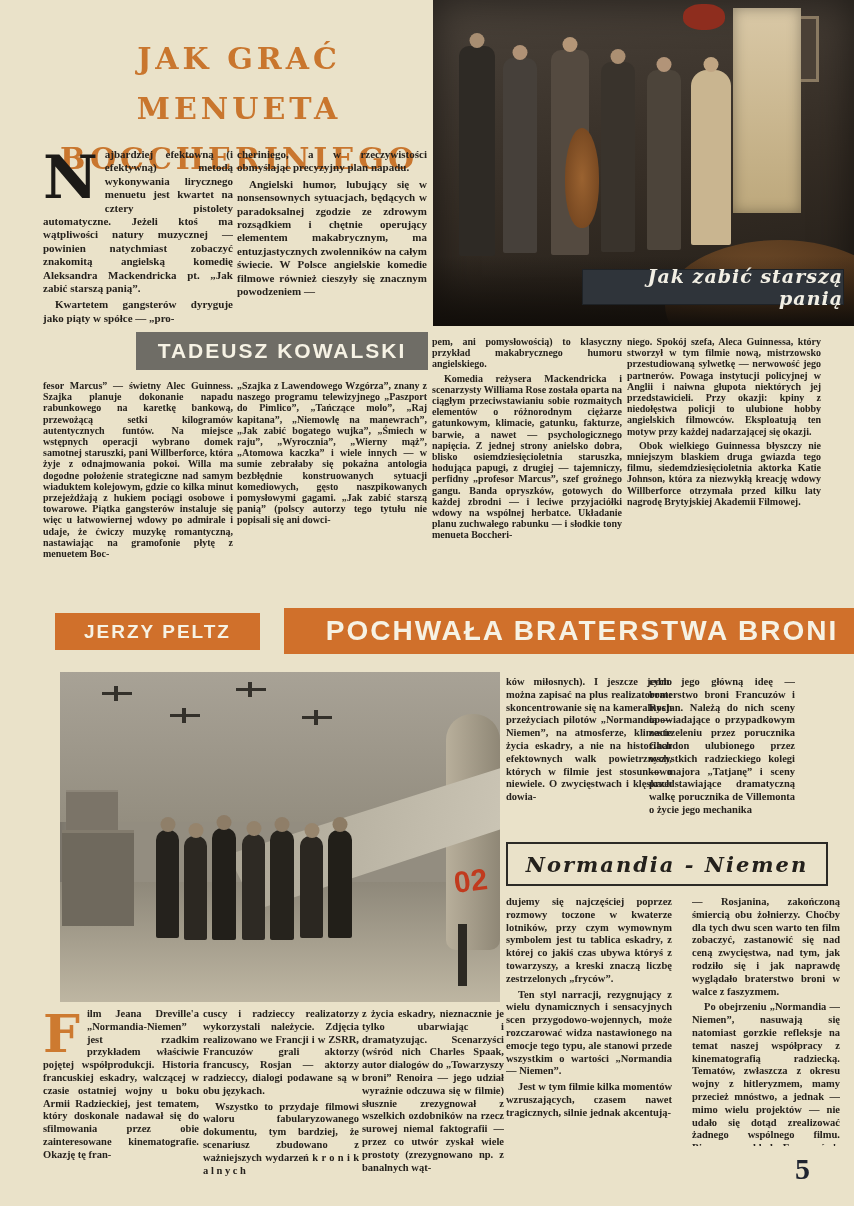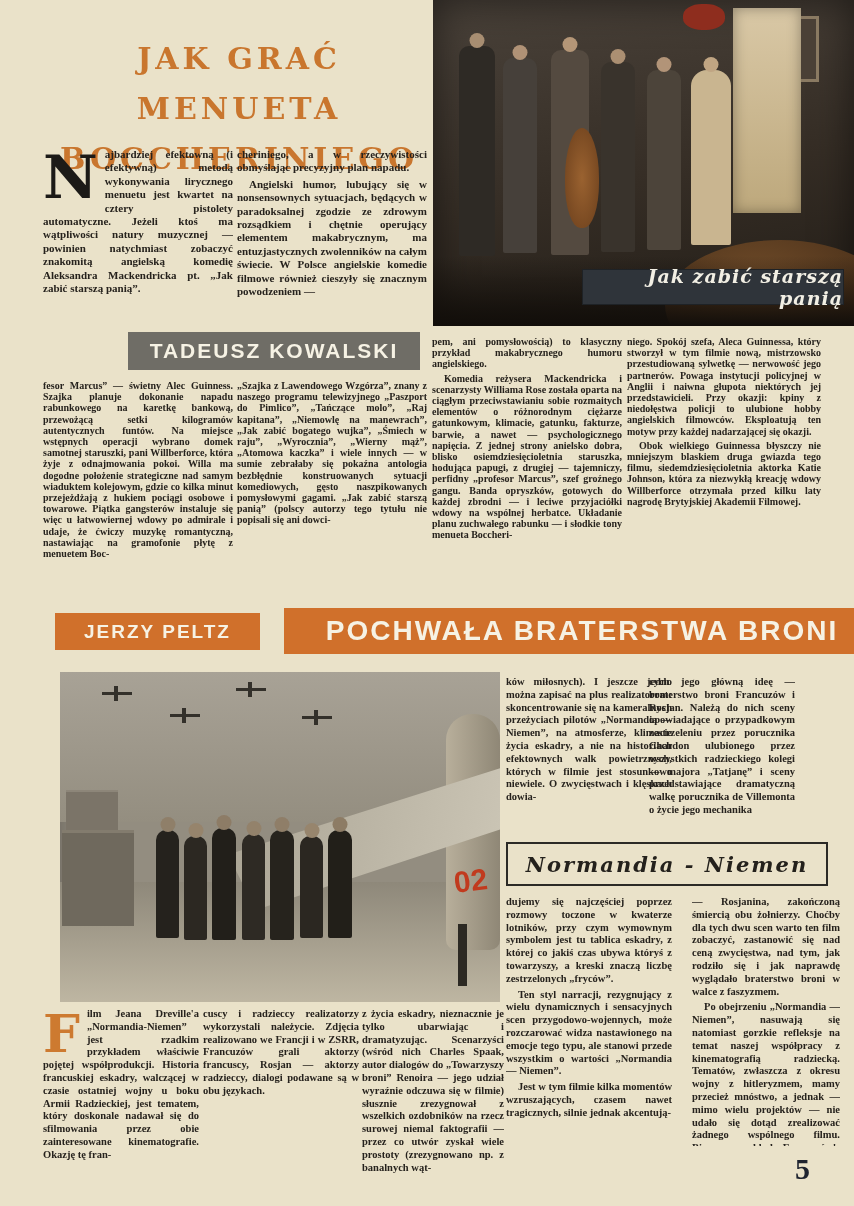--- a/index.html
+++ b/index.html
@@ -104,30 +104,31 @@
     <div style="left:0;bottom:0;width:100%;height:70px;background:linear-gradient(transparent,#120e0a);"></div>
     <div class="caption-band" style="left:150px;top:270px;width:260px;height:34px;">
       <span class="script">Jak zabić starszą panią</span>
     </div>
   </div>
 
   <div class="col size-a" style="left:43px;top:148px;width:190px;height:184px;">
     <span class="dropcap">N</span>
     <div>
         <p>ajbardziej efektowną (i efektywną) metodą wykonywania lirycznego menuetu jest kwartet na cztery pistolety automatyczne. Jeżeli ktoś ma wątpliwości natury muzycznej — powinien natychmiast zobaczyć znakomitą angielską komedię Aleksandra Mackendricka pt. „Jak zabić starszą panią”.</p>
+        <p>Kwartetem gangsterów dyryguje jako piąty w spółce — „pro-</p>
       </div>
   </div>
   <div class="col size-a" style="left:237px;top:148px;width:190px;height:184px;">
     <div>
         <p>cheriniego, a w rzeczywistości obmyślając precyzyjny plan napadu.</p>
         <p>Angielski humor, lubujący się w nonsensownych sytuacjach, będących w paradoksalnej zgodzie ze zdrowym rozsądkiem i chętnie operujący elementem makabrycznym, ma entuzjastycznych zwolenników na całym świecie. W Polsce angielskie komedie filmowe również cieszyły się znacznym powodzeniem —</p>
       </div>
   </div>
 
-  <div class="badge badge-gray" style="left:128px;top:332px;width:292px;height:38px;">
+  <div class="badge badge-gray" style="left:136px;top:332px;width:292px;height:38px;">
     <span>TADEUSZ KOWALSKI</span>
   </div>
 
   <div class="col size-b" style="left:43px;top:380px;width:190px;height:222px;">
     <div>
         <p>fesor Marcus” — świetny Alec Guinness. Szajka planuje dokonanie napadu rabunkowego na karetkę bankową, przewożącą setki kilogramów autentycznych funtów. Na miejsce wstępnych operacji wybrano domek samotnej staruszki, pani Willberforce, która żyje z odnajmowania pokoi. Willa ma dogodne położenie strategiczne nad samym wiaduktem kolejowym, gdzie co kilka minut przejeżdżają z hukiem pociągi osobowe i towarowe. Piątka gangsterów instaluje się więc u łatwowiernej wdowy po admirale i udaje, że ćwiczy muzykę romantyczną, nastawiając na gramofonie płytę z menuetem Boc-</p>
       </div>
   </div>
   <div class="col size-b" style="left:237px;top:380px;width:190px;height:222px;">
     <div>
@@ -222,20 +223,21 @@
 
   <div class="col size-c" style="left:43px;top:1008px;width:156px;height:184px;">
     <span class="dropcap orange">F</span>
     <div>
         <p>ilm Jeana Dreville'a „Normandia-Niemen” jest rzadkim przykładem właściwie pojętej współprodukcji. Historia francuskiej eskadry, walczącej w czasie ostatniej wojny u boku Armii Radzieckiej, jest tematem, który doskonale nadawał się do sfilmowania przez obie zainteresowane kinematografie. Okazję tę fran-</p>
       </div>
   </div>
   <div class="col size-c" style="left:203px;top:1008px;width:156px;height:184px;">
     <div>
         <p>cuscy i radzieccy realizatorzy wykorzystali należycie. Zdjęcia realizowano we Francji i w ZSRR, Francuzów grali aktorzy francuscy, Rosjan — aktorzy radzieccy, dialogi podawane są w obu językach.</p>
+        <p>Wszystko to przydaje filmowi waloru fabularyzowanego dokumentu, tym bardziej, że scenariusz zbudowano z ważniejszych wydarzeń k r o n i k a l n y c h</p>
       </div>
   </div>
   <div class="col size-c" style="left:362px;top:1008px;width:142px;height:184px;">
     <div>
         <p>z życia eskadry, nieznacznie je tylko ubarwiając i dramatyzując. Scenarzyści (wśród nich Charles Spaak, autor dialogów do „Towarzyszy broni” Renoira — jego udział wyraźnie odczuwa się w filmie) słusznie zrezygnował z wszelkich ozdobników na rzecz surowej niemal faktografii — przez co utwór zyskał wiele prostoty (zrezygnowano np. z banalnych wąt-</p>
       </div>
   </div>
 
   <div class="pagenum">5</div>
 

